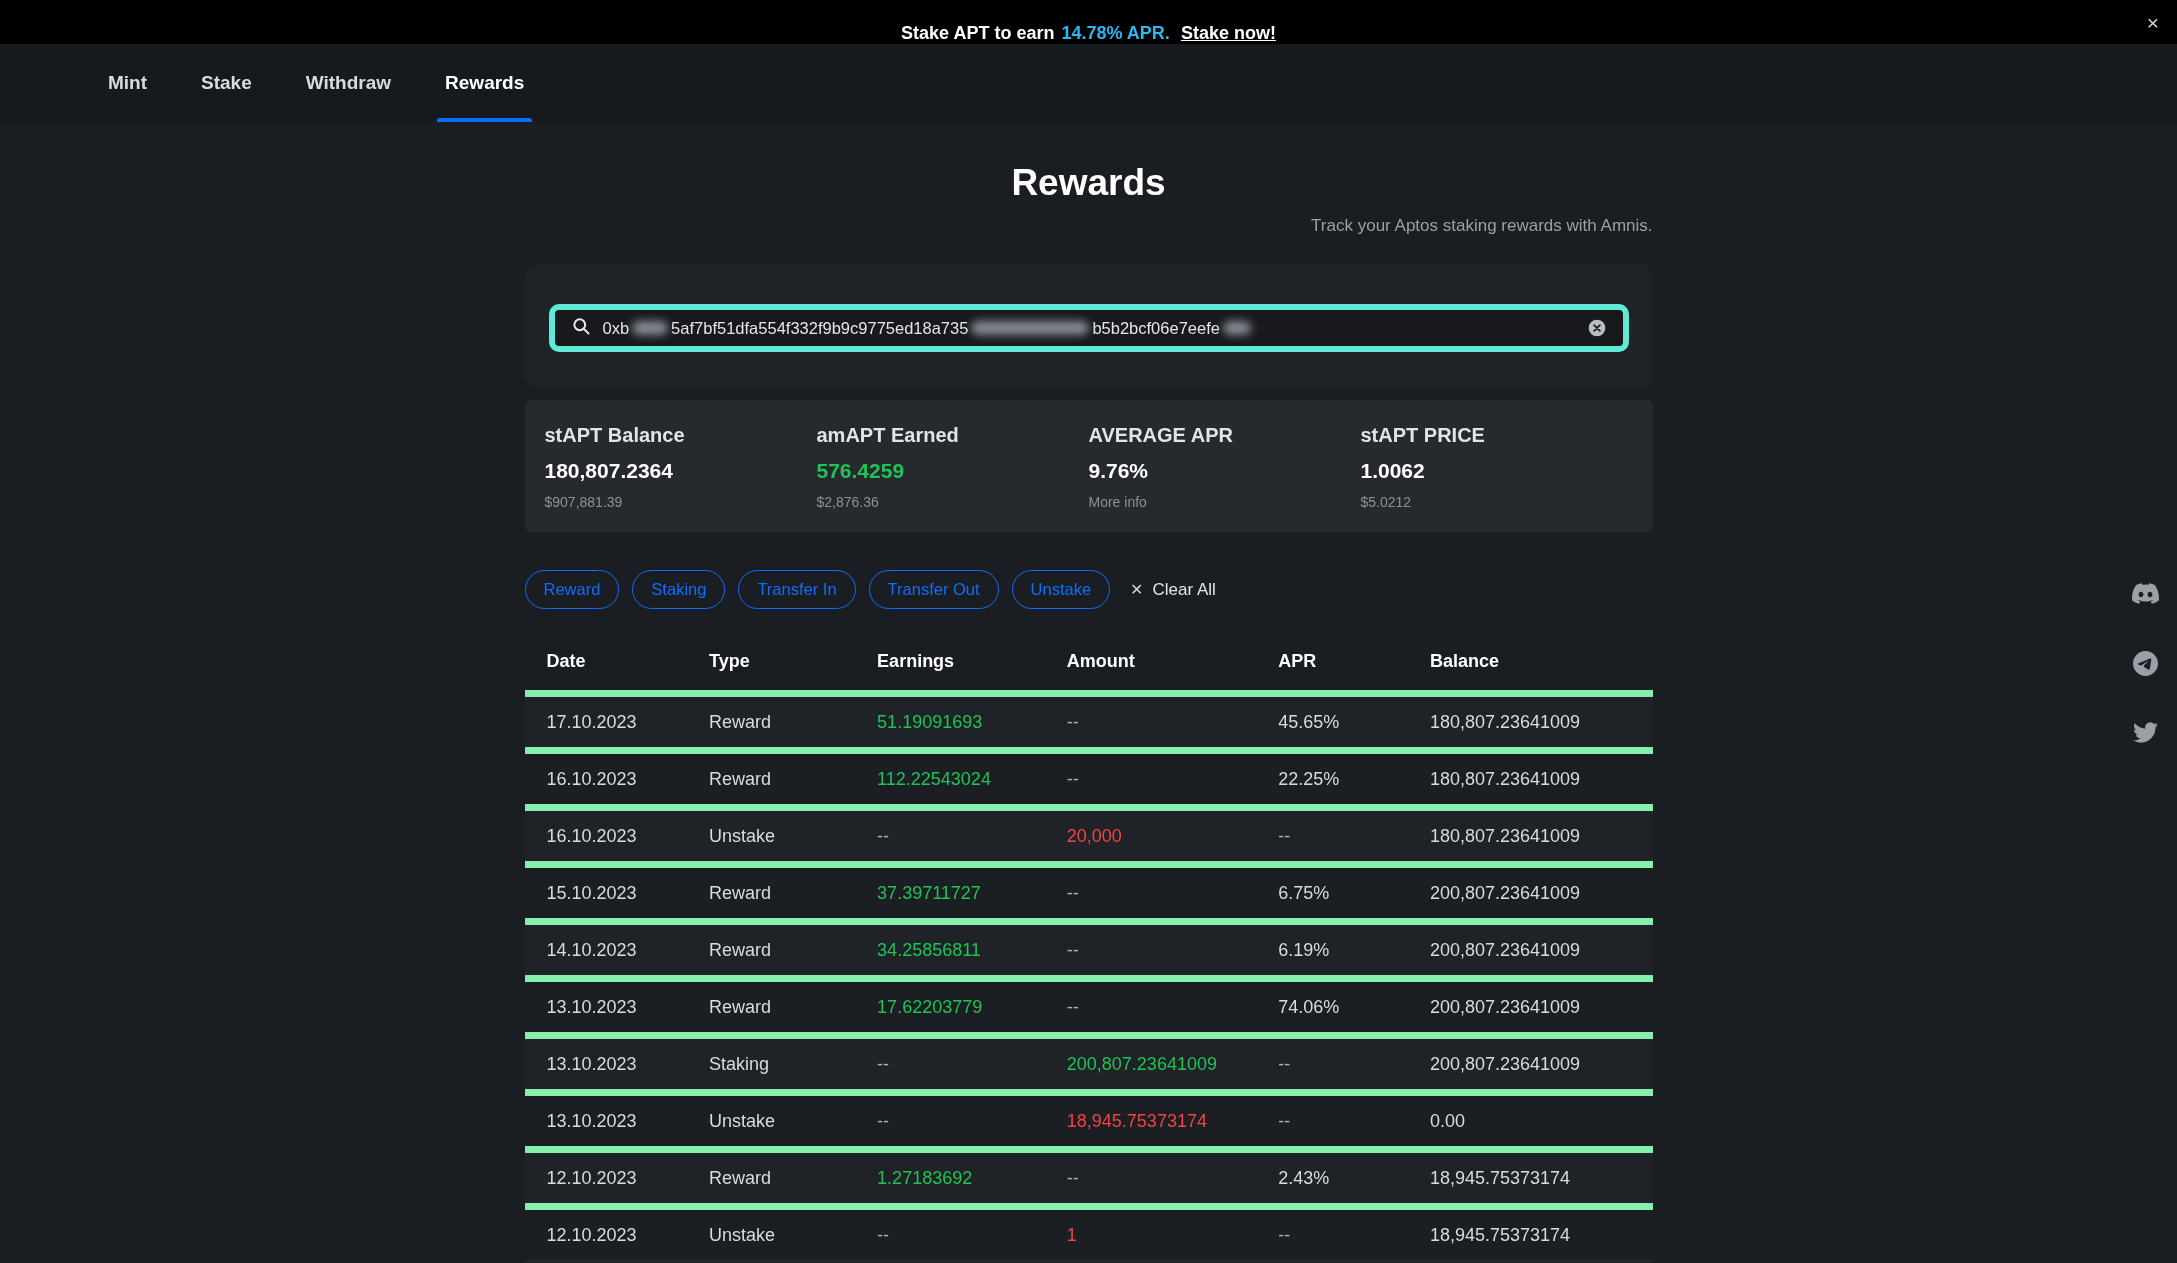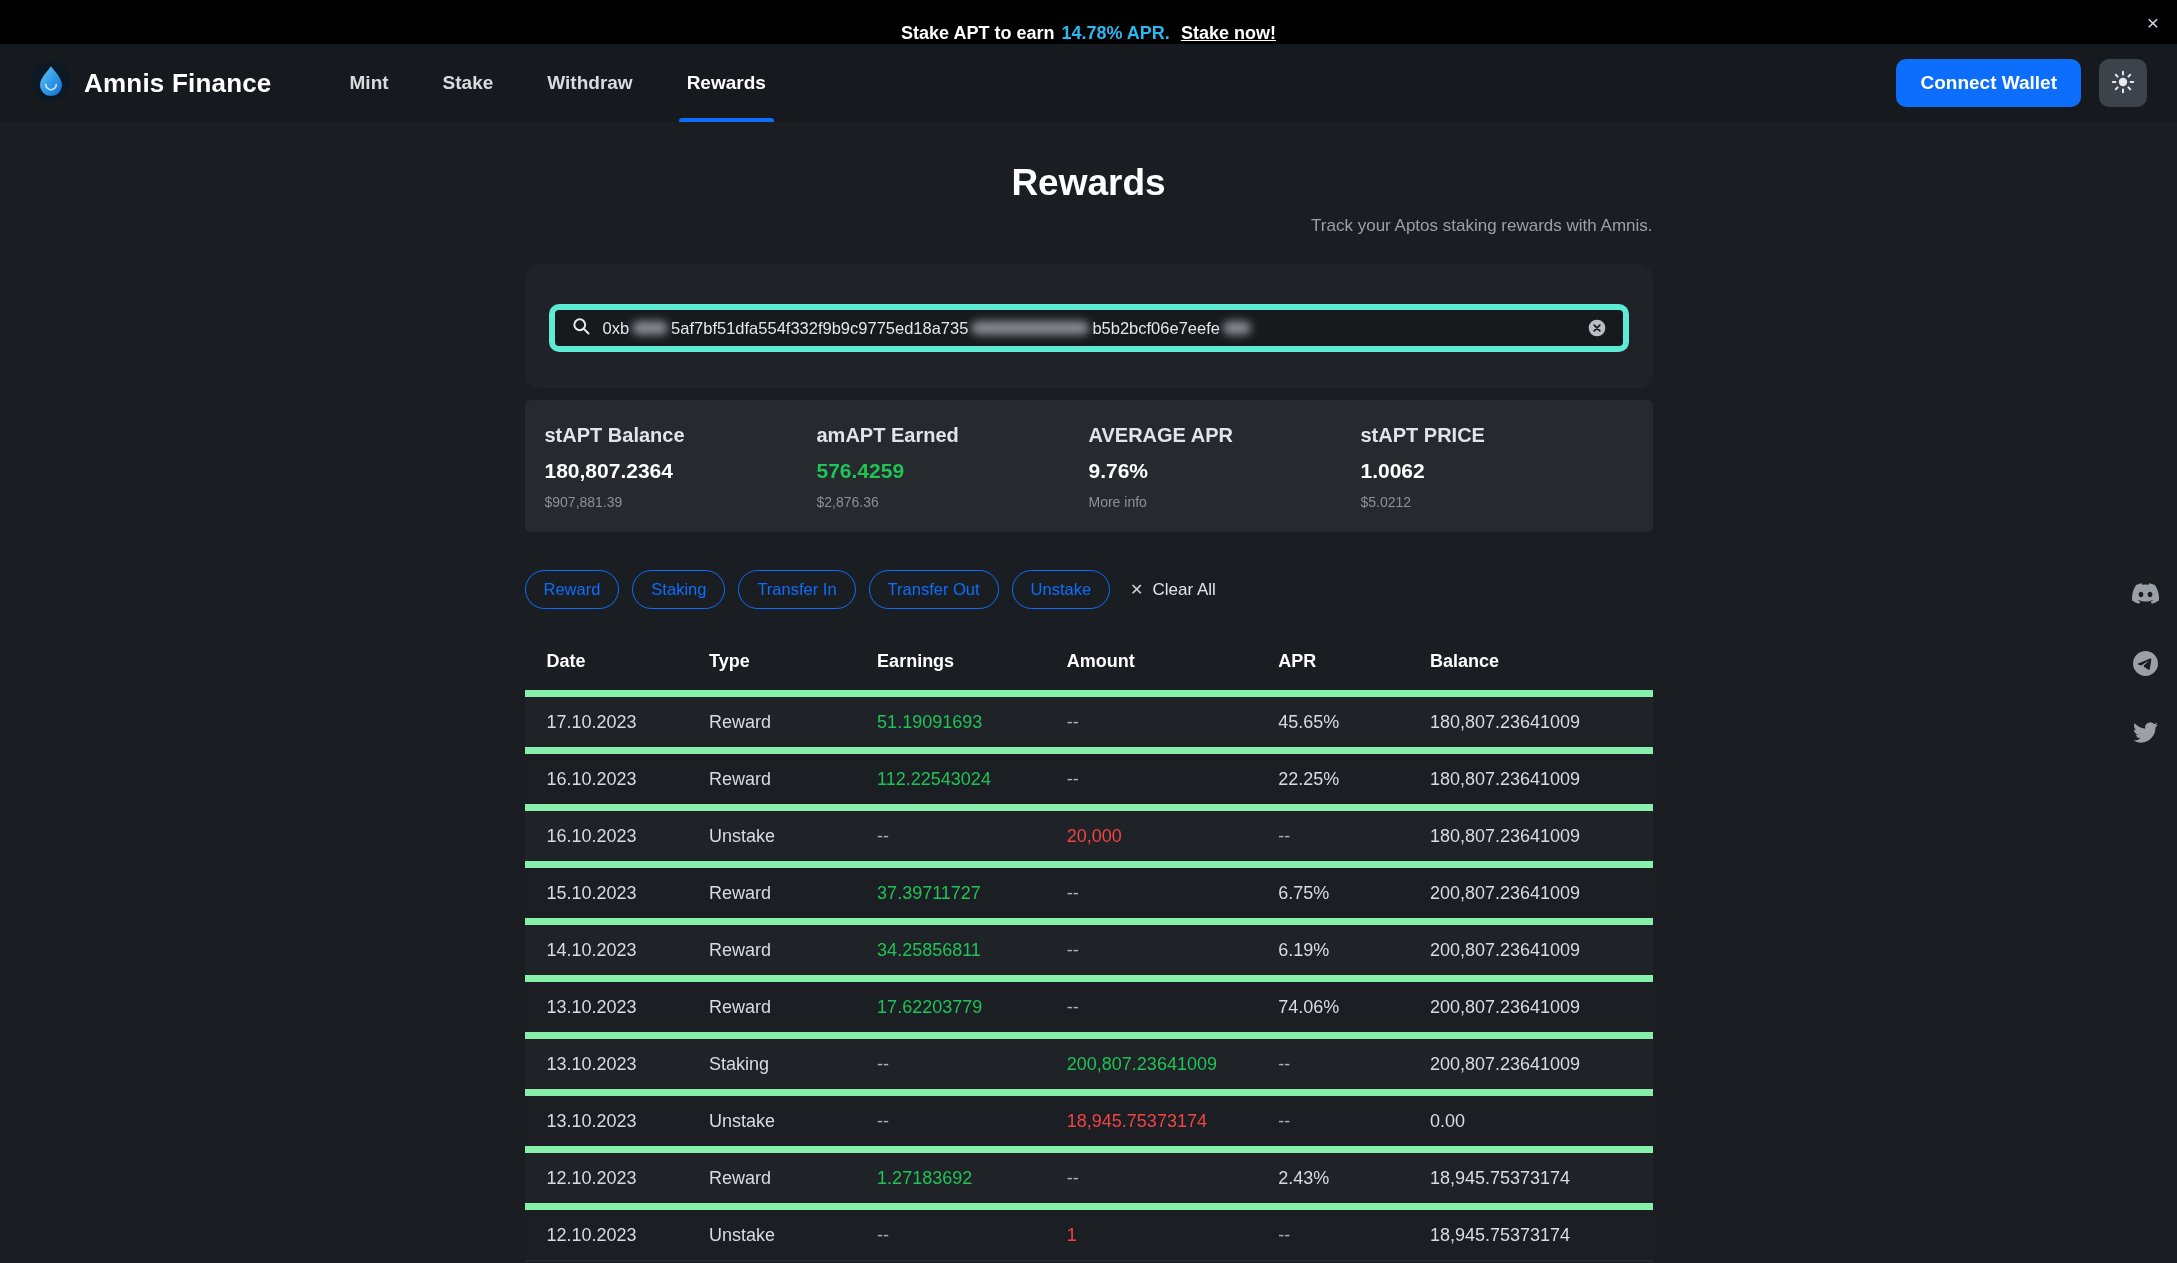--- a/index.html
+++ b/index.html
@@ -129,60 +129,26 @@
 <body>
 
 <div class="banner">
   <span>Stake APT to earn</span>
   <span class="apr">14.78% APR.</span>
   <a class="cta">Stake now!</a>
   <span class="banner-close">×</span>
 </div>
 
 <header class="navbar">
-  <div class="brand">
-    <span>
-      <svg width="42" height="42" viewBox="0 0 48 48">
-        <defs>
-          <linearGradient id="lg" x1="0" y1="0" x2="1" y2="1">
-            <stop offset="0" stop-color="#5ec6f7"></stop>
-              <stop offset="1" stop-color="#0a6fd8"></stop>
-          </linearGradient>
-        </defs>
-        <circle cx="24" cy="24" r="22" fill="#0c1824"></circle>
-        <path d="M24 7c6.5 8.5 12.5 14 12.5 21.5a12.5 12.5 0 0 1-25 0C11.5 21 17.5 15.5 24 7Z" fill="url(#lg)"></path>
-        <path d="M18 28a6 6 0 0 0 12 0" fill="none" stroke="#bfe7ff" stroke-width="2" stroke-linecap="round"></path>
-      </svg>
-    </span>
-    <span class="brand-name">Amnis Finance</span>
-  </div>
   <nav class="nav-links">
     <a class="nav-link">Mint</a>
     <a class="nav-link">Stake</a>
     <a class="nav-link">Withdraw</a>
     <a class="nav-link active">Rewards</a>
   </nav>
-  <div class="nav-right">
-    <button class="connect-btn">Connect Wallet</button>
-    <button class="theme-btn">
-      <span>
-        <svg width="24" height="24" viewBox="0 0 24 24" fill="none" stroke="#e8eaed" stroke-width="2" stroke-linecap="round">
-          <circle cx="12" cy="12" r="4.2" fill="#e8eaed" stroke="none"></circle>
-          <line x1="12" y1="1.8" x2="12" y2="4.4"></line>
-            <line x1="12" y1="19.6" x2="12" y2="22.2"></line>
-          <line x1="1.8" y1="12" x2="4.4" y2="12"></line>
-            <line x1="19.6" y1="12" x2="22.2" y2="12"></line>
-          <line x1="4.8" y1="4.8" x2="6.6" y2="6.6"></line>
-            <line x1="17.4" y1="17.4" x2="19.2" y2="19.2"></line>
-          <line x1="4.8" y1="19.2" x2="6.6" y2="17.4"></line>
-            <line x1="17.4" y1="6.6" x2="19.2" y2="4.8"></line>
-        </svg>
-      </span>
-    </button>
-  </div>
 </header>
 
 <main class="content">
   <h1 class="page-title">Rewards</h1>
   <p class="page-sub">Track your Aptos staking rewards with Amnis.</p>
 
   <section class="search-card">
     <div class="search-input">
       <span>
         <svg width="20" height="20" viewBox="0 0 24 24" fill="none" stroke="#e8eaed" stroke-width="2.4" stroke-linecap="round">

